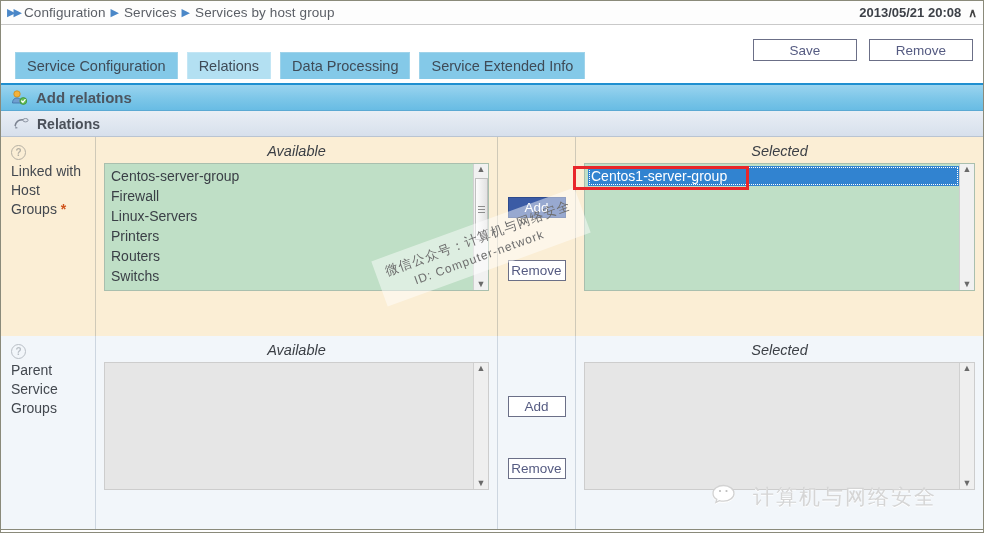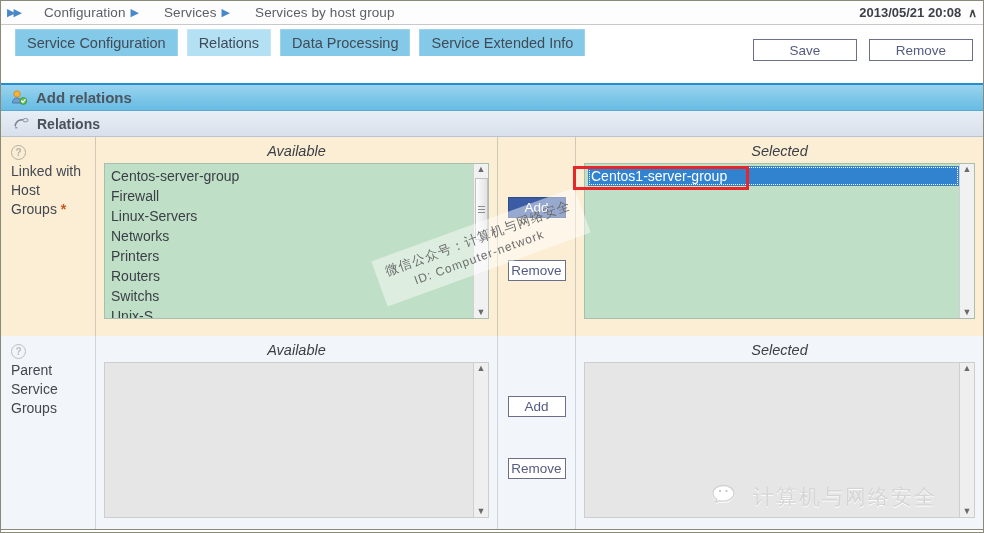--- a/index.html
+++ b/index.html
@@ -19,40 +19,40 @@
   
   .crumb-bar {
     position: absolute; left: 0; top: 0;
     width: 982px; height: 24px;
     background: #fdfdfd;
     border-bottom: 1px solid #c9c9c9;
     display: flex; align-items: center;
   }
   .crumb-inner { display: flex; align-items: center; padding-left: 6px; flex: 1; }
   .crumb-txt {
-    font-size: 13.5px; color: #5b5f66; letter-spacing: .1px; margin-left: 20px;
+    font-size: 13.5px; color: #5b5f66; letter-spacing: .1px;
   }
   .crumb-sep {
     color: #4a87c8; font-size: 11px; margin: 0 5px 0 5px; line-height: 1;
   }
   .crumb-dbl { color: #4a87c8; font-size: 11px; margin-right: 4px; letter-spacing: -2px; }
   .crumb-right {
     font-size: 13px; color: #3d4148; padding-right: 6px;
     display: flex; align-items: flex-end; gap: 7px; font-weight: bold;
   }
   .caret-up { color: #444; font-size: 12px; }
 
   
   .tabstrip {
     position: absolute; left: 0; top: 25px;
     width: 982px; height: 59px;
     background: #ffffff;
     border-bottom: 2px solid #1f8fd0;
   }
-  .tabs { position: absolute; left: 14px; top: 3px; display: flex; gap: 9px; }
+  .tabs { position: absolute; left: 14px; top: 26px; display: flex; gap: 9px; }
   .tab {
     height: 27px; padding: 0 11px;
     display: flex; align-items: center; justify-content: center;
     font-size: 14.5px; color: #3f4b57;
     background: #84c9e8;
     border: 1px solid #9fd3ea;
     border-bottom: none;
     cursor: pointer;
     white-space: nowrap;
   }
@@ -126,21 +126,21 @@
   .pane.sel   { flex: 1 1 auto; }
   .row.r2 .pane.avail, .row.r2 .pane.mid { border-right: 1px solid #cdd6e0; }
 
   .pane-title {
     text-align: center; font-size: 14.5px; font-style: italic;
     color: #3b3f45; margin-bottom: 4px; font-weight: normal;
   }
   .listbox {
     position: relative;
     margin: 0 8px;
-    height: 156px;
+    height: 128px;
     background: #bfdfc6;
     border: 1px solid #9fb8a5;
     overflow: hidden;
     display: flex;
   }
   .listbox.gray { background: #e6e6e6; border: 1px solid #cdcdcd; }
   .row.r1 .listbox { border-color: #a9bfae; }
   .opts { flex: 1 1 auto; padding: 2px 0 0 3px; overflow: hidden; }
   .opt {
     font-size: 14px; color: #3a3f46; line-height: 20px;
@@ -290,21 +290,20 @@
       </div>
     </div>
 
     <div class="pane avail">
       <div class="pane-title">Available</div>
       <div class="listbox">
         <div class="opts">
           <div class="opt">Centos-server-group</div>
           <div class="opt">Firewall</div>
           <div class="opt">Linux-Servers</div>
-          <div class="opt">Networks</div>
           <div class="opt">Printers</div>
           <div class="opt">Routers</div>
           <div class="opt">Switchs</div>
           <div class="opt">Unix-S</div>
         </div>
         <div class="sbar">
           <span class="sarrow">▲</span>
           <div class="sthumb">
             <span class="sgrip">
                 <i></i>

